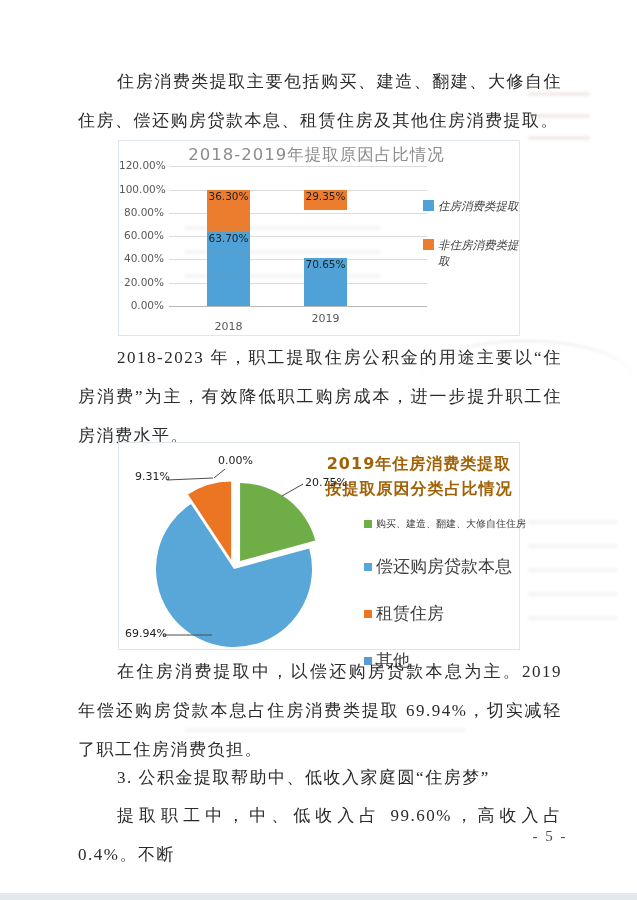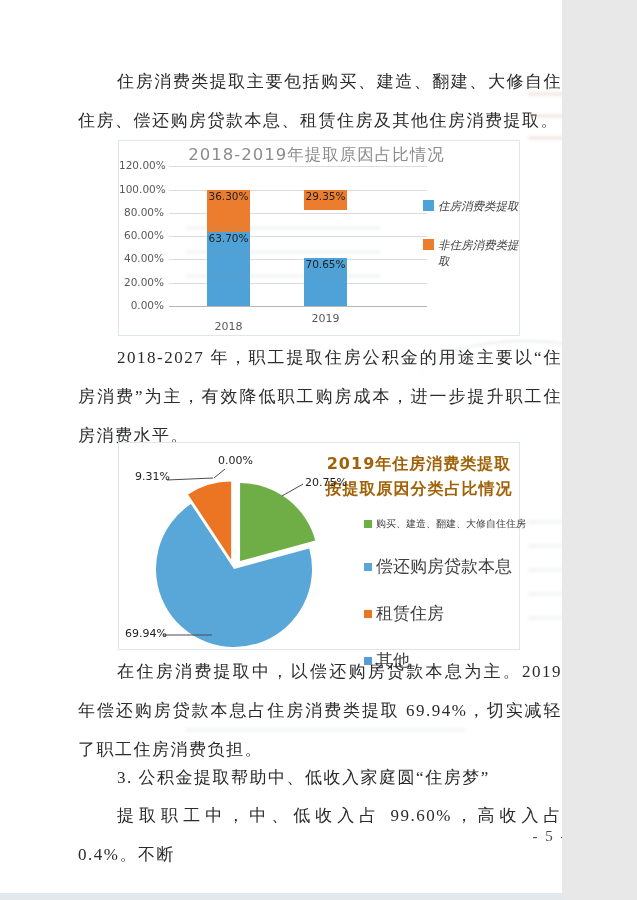--- a/index.html
+++ b/index.html
@@ -1,16 +1,16 @@
 <!DOCTYPE html>
 <html><head>
 <meta charset="utf-8">
 <style>
   html,body{margin:0;padding:0;background:#e8e8e8;}
-  .page{position:relative;width:562px;height:900px;background:#ffffff;overflow:hidden;
+  .page{position:relative;width:637px;height:900px;background:#ffffff;overflow:hidden;
         font-family:"Liberation Serif","DejaVu Serif",serif;color:#262626;}
   
   .para{position:absolute;left:78px;width:484px;margin:0;font-size:17px;line-height:39px;
         letter-spacing:1.5px;text-align:justify;color:#2b2b2b;}
   .indent{text-indent:2.3em;}
   .pagenum{position:absolute;left:500px;top:828px;width:100px;text-align:center;
            font-size:15px;color:#4a4a4a;letter-spacing:2px;}
   
   .chart-box{position:absolute;left:118px;width:402px;background:#fff;
              border:1px solid #dfe6ee;box-sizing:border-box;
@@ -98,21 +98,21 @@
         <span class="sq" style="background: rgb(79, 162, 216);"></span>
         <span class="bl-txt">住房消费类提取</span>
       </div>
       <div class="bl-item">
         <span class="sq" style="background: rgb(237, 125, 46);"></span>
         <span class="bl-txt">非住房消费类提取</span>
       </div>
     </div>
   </div>
 
-  <p class="para indent" style="top:338px">2018-2027 年，职工提取住房公积金的用途主要以“住房消费”为主，有效降低职工购房成本，进一步提升职工住房消费水平。</p>
+  <p class="para indent" style="top:338px">2018-2023 年，职工提取住房公积金的用途主要以“住房消费”为主，有效降低职工购房成本，进一步提升职工住房消费水平。</p>
 
   <div class="chart-box pie-box">
     <div class="pie-title">
       <div>2019年住房消费类提取</div>
       <div>按提取原因分类占比情况</div>
     </div>
     <svg class="pie-svg" width="402" height="208" viewBox="0 0 402 208">
       <g id="pie-slices">
           <path d="M 121.07 118.05 L 121.07 40.05 A 78 78 0 0 1 196.30 97.47 Z" fill="#6fae47"></path>
           <path d="M 115.00 126.00 L 190.24 105.42 A 78 78 0 1 1 71.93 60.97 Z" fill="#58a7d8"></path>

